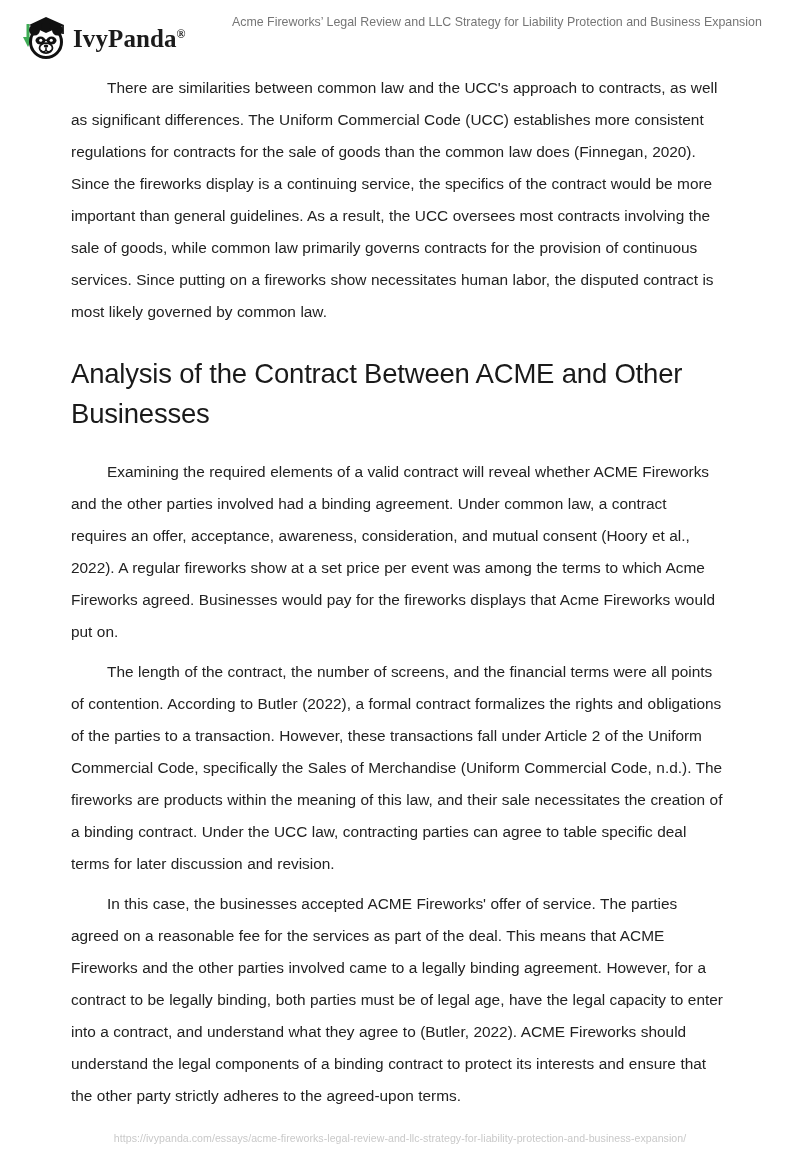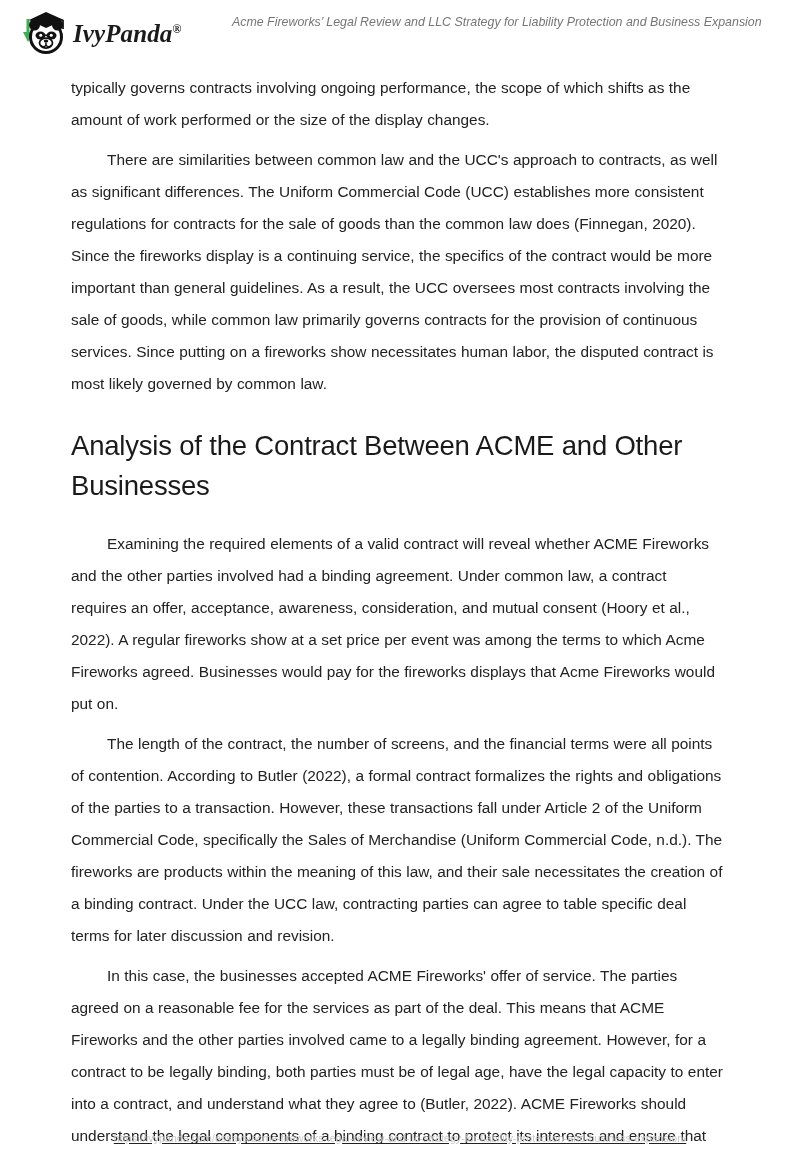--- a/index.html
+++ b/index.html
@@ -17,22 +17,21 @@
   }
 
   
   #page-header {
     position: absolute;
     top: 0;
     left: 0;
     width: 800px;
     height: 62px;
     display: flex;
-    align-items: flex-start;
-    font-style: italic;
+    align-items: flex-end;
   }
   #brand-logo {
     display: flex;
     align-items: center;
     margin-left: 18px;
     margin-top: 7px;
   }
   #panda-mark {
     width: 52px;
     height: 50px;
@@ -92,21 +91,20 @@
     letter-spacing: -0.2px;
   }
 
   
   #page-footer {
     position: absolute;
     left: 0;
     top: 1128px;
     width: 800px;
     text-align: center;
-    text-decoration: underline;
   }
   #footer-url {
     font-size: 10.6px;
     color: #c9c9c9;
     letter-spacing: 0.05px;
     white-space: nowrap;
   }
 </style>
 </head>
 <body>
@@ -150,21 +148,20 @@
     <span id="brand-wordmark"><span>IvyPanda</span><span class="reg">®</span></span>
 
   </div>
 
   <div id="doc-running-title">Acme Fireworks’ Legal Review and LLC Strategy for Liability Protection and Business Expansion</div>
 
 </div>
 
 <div id="doc-body">
 
-  <p class="doc-paragraph">typically governs contracts involving ongoing performance, the scope of which shifts as the amount of work performed or the size of the display changes.</p>
 
   <p class="doc-paragraph indented">There are similarities between common law and the UCC's approach to contracts, as well as significant differences. The Uniform Commercial Code (UCC) establishes more consistent regulations for contracts for the sale of goods than the common law does (Finnegan, 2020). Since the fireworks display is a continuing service, the specifics of the contract would be more important than general guidelines. As a result, the UCC oversees most contracts involving the sale of goods, while common law primarily governs contracts for the provision of continuous services. Since putting on a fireworks show necessitates human labor, the disputed contract is most likely governed by common law.</p>
 
   <h2 class="section-heading">Analysis of the Contract Between ACME and Other Businesses</h2>
 
   <p class="doc-paragraph indented">Examining the required elements of a valid contract will reveal whether ACME Fireworks and the other parties involved had a binding agreement. Under common law, a contract requires an offer, acceptance, awareness, consideration, and mutual consent (Hoory et al., 2022). A regular fireworks show at a set price per event was among the terms to which Acme Fireworks agreed. Businesses would pay for the fireworks displays that Acme Fireworks would put on.</p>
 
   <p class="doc-paragraph indented">The length of the contract, the number of screens, and the financial terms were all points of contention. According to Butler (2022), a formal contract formalizes the rights and obligations of the parties to a transaction. However, these transactions fall under Article 2 of the Uniform Commercial Code, specifically the Sales of Merchandise (Uniform Commercial Code, n.d.). The fireworks are products within the meaning of this law, and their sale necessitates the creation of a binding contract. Under the UCC law, contracting parties can agree to table specific deal terms for later discussion and revision.</p>
 
   <p class="doc-paragraph indented">In this case, the businesses accepted ACME Fireworks' offer of service. The parties agreed on a reasonable fee for the services as part of the deal. This means that ACME Fireworks and the other parties involved came to a legally binding agreement. However, for a contract to be legally binding, both parties must be of legal age, have the legal capacity to enter into a contract, and understand what they agree to (Butler, 2022). ACME Fireworks should understand the legal components of a binding contract to protect its interests and ensure that the other party strictly adheres to the agreed-upon terms.</p>

